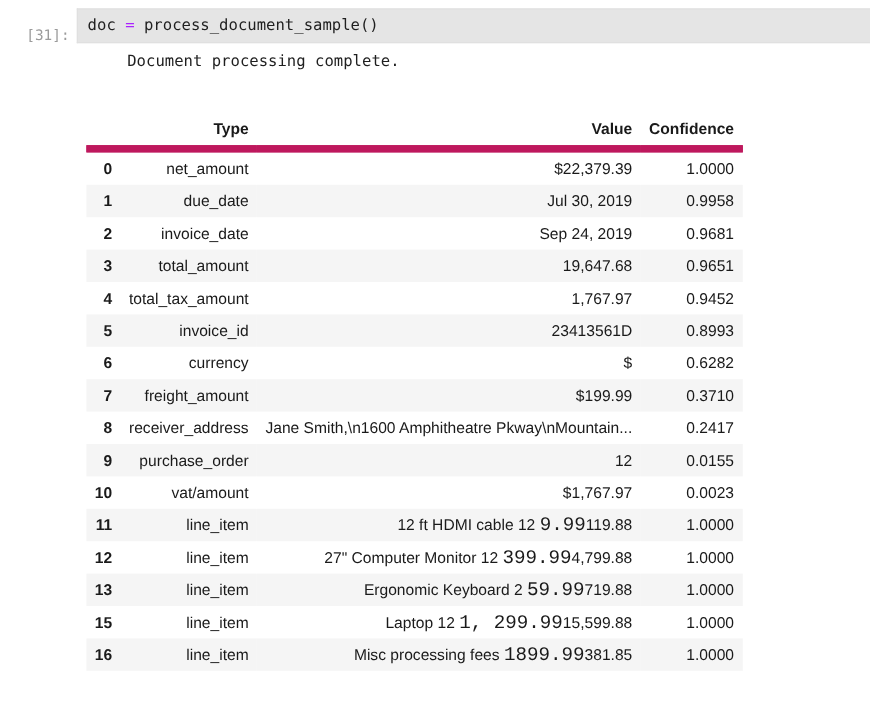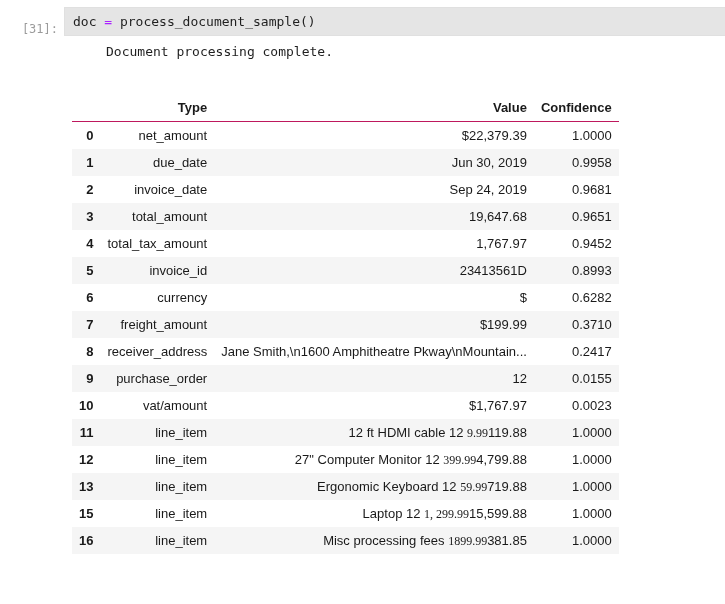--- a/index.html
+++ b/index.html
@@ -55,27 +55,27 @@
     padding: 0 7px;
     height: 27px;
     text-align: right;
     vertical-align: middle;
     white-space: pre;
     border: none;
     font-weight: normal;
   }
   table.dataframe thead th {
     font-weight: bold;
-    border-bottom: 1px solid #be185d;
+    border-bottom: 6px solid #be185d;
   }
   table.dataframe tbody th { font-weight: bold; }
   table.dataframe tbody tr:nth-child(even) { background: #f5f5f5; }
   .serif {
-    font-family: Liberation Serif, serif;
-    font-size: 12px;
+    font-family: Liberation Mono, monospace;
+    font-size: 16px;
   }
 </style>
 </head>
 <body>
 
 <div class="page">
 
   <div class="input-row">
     <div class="prompt">[31]:</div>
     <div class="code-box"><span class="tok plain">doc </span><span class="tok operator">= </span><span class="tok plain">process_document_sample()</span></div>
@@ -101,21 +101,21 @@
     <tbody>
         <tr>
           <th>0</th>
           <td>net_amount</td>
           <td><span>$22,379.39</span></td>
           <td>1.0000</td>
         </tr>
         <tr>
           <th>1</th>
           <td>due_date</td>
-          <td><span>Jun 30, 2019</span></td>
+          <td><span>Jul 30, 2019</span></td>
           <td>0.9958</td>
         </tr>
         <tr>
           <th>2</th>
           <td>invoice_date</td>
           <td><span>Sep 24, 2019</span></td>
           <td>0.9681</td>
         </tr>
         <tr>
           <th>3</th>
@@ -173,21 +173,21 @@
         </tr>
         <tr>
           <th>12</th>
           <td>line_item</td>
           <td><span>27" Computer Monitor 12 </span><span class="serif">399.99</span><span>4,799.88</span></td>
           <td>1.0000</td>
         </tr>
         <tr>
           <th>13</th>
           <td>line_item</td>
-          <td><span>Ergonomic Keyboard 12 </span><span class="serif">59.99</span><span>719.88</span></td>
+          <td><span>Ergonomic Keyboard 2 </span><span class="serif">59.99</span><span>719.88</span></td>
           <td>1.0000</td>
         </tr>
         <tr>
           <th>15</th>
           <td>line_item</td>
           <td><span>Laptop 12 </span><span class="serif">1, 299.99</span><span>15,599.88</span></td>
           <td>1.0000</td>
         </tr>
         <tr>
           <th>16</th>

